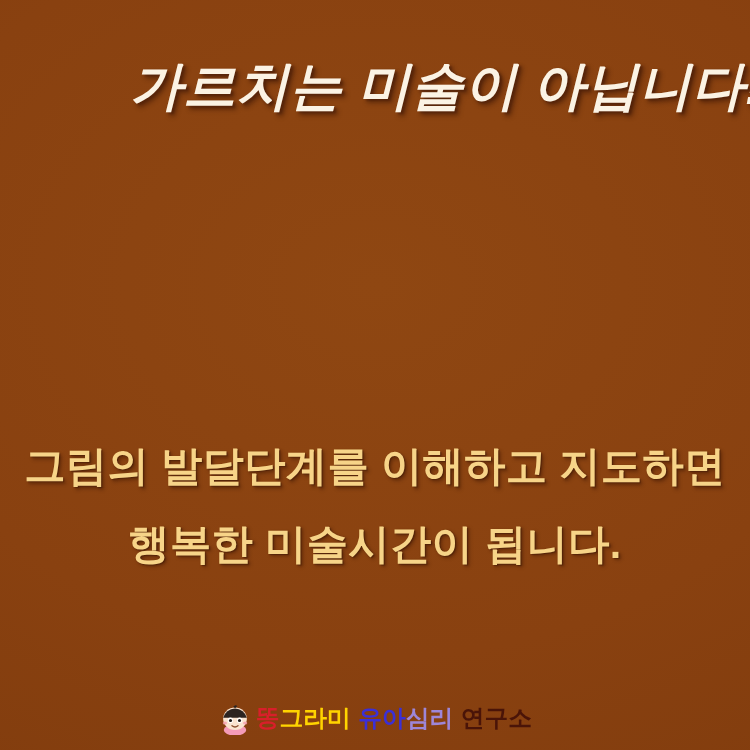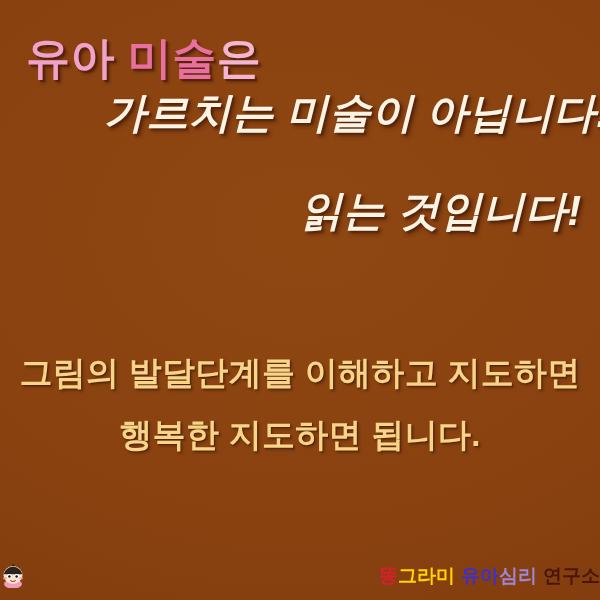--- a/index.html
+++ b/index.html
@@ -97,21 +97,21 @@
   .body-line:last-child { margin-bottom: 0; }
 
   
   #footer-logo {
     position: absolute;
     bottom: 12px;
     left: 0;
     right: 0;
     display: flex;
     align-items: center;
-    justify-content: space-between;
+    justify-content: center;
     gap: 4px;
   }
   #mascot-icon {
     width: 26px;
     height: 26px;
     flex: 0 0 auto;
     display: block;
   }
   .logo-text {
     font-weight: 700;
@@ -126,33 +126,31 @@
   .logo-violet  { color: #9e86d8; }
   .logo-dark    { color: #4a1408; }
   .logo-gap     { display: inline-block; width: 6px; }
 </style>
 </head>
 <body>
 
 <div id="poster">
 
   <div class="headline-block" id="headline-1">
-    <div class="hl-line hl-bold"><span class="run-pink-light">유아 </span><span class="run-pink-deep">미술</span><span class="run-pink-soft">은</span></div>
 
     <div class="hl-line hl-italic"><span class="run-cream">가르치는 미술이 아닙니다!</span></div>
   </div>
 
   <div class="headline-block" id="headline-2">
 
-    <div class="hl-line hl-italic"><span class="run-cream">읽는 것입니다!</span></div>
   </div>
 
   <div id="body-block">
     <div class="body-line">그림의 발달단계를 이해하고 지도하면</div>
-    <div class="body-line">행복한 지도하면 됩니다.</div>
+    <div class="body-line">행복한 미술시간이 됩니다.</div>
   </div>
 
   <div id="footer-logo">
 
     <svg id="mascot-icon" viewBox="0 0 26 26" aria-hidden="true">
 
       <ellipse cx="13" cy="22" rx="9" ry="4.5" fill="#f49bb8"></ellipse>
 
       <ellipse cx="13" cy="13" rx="9.5" ry="9" fill="#fae3cf"></ellipse>
 

